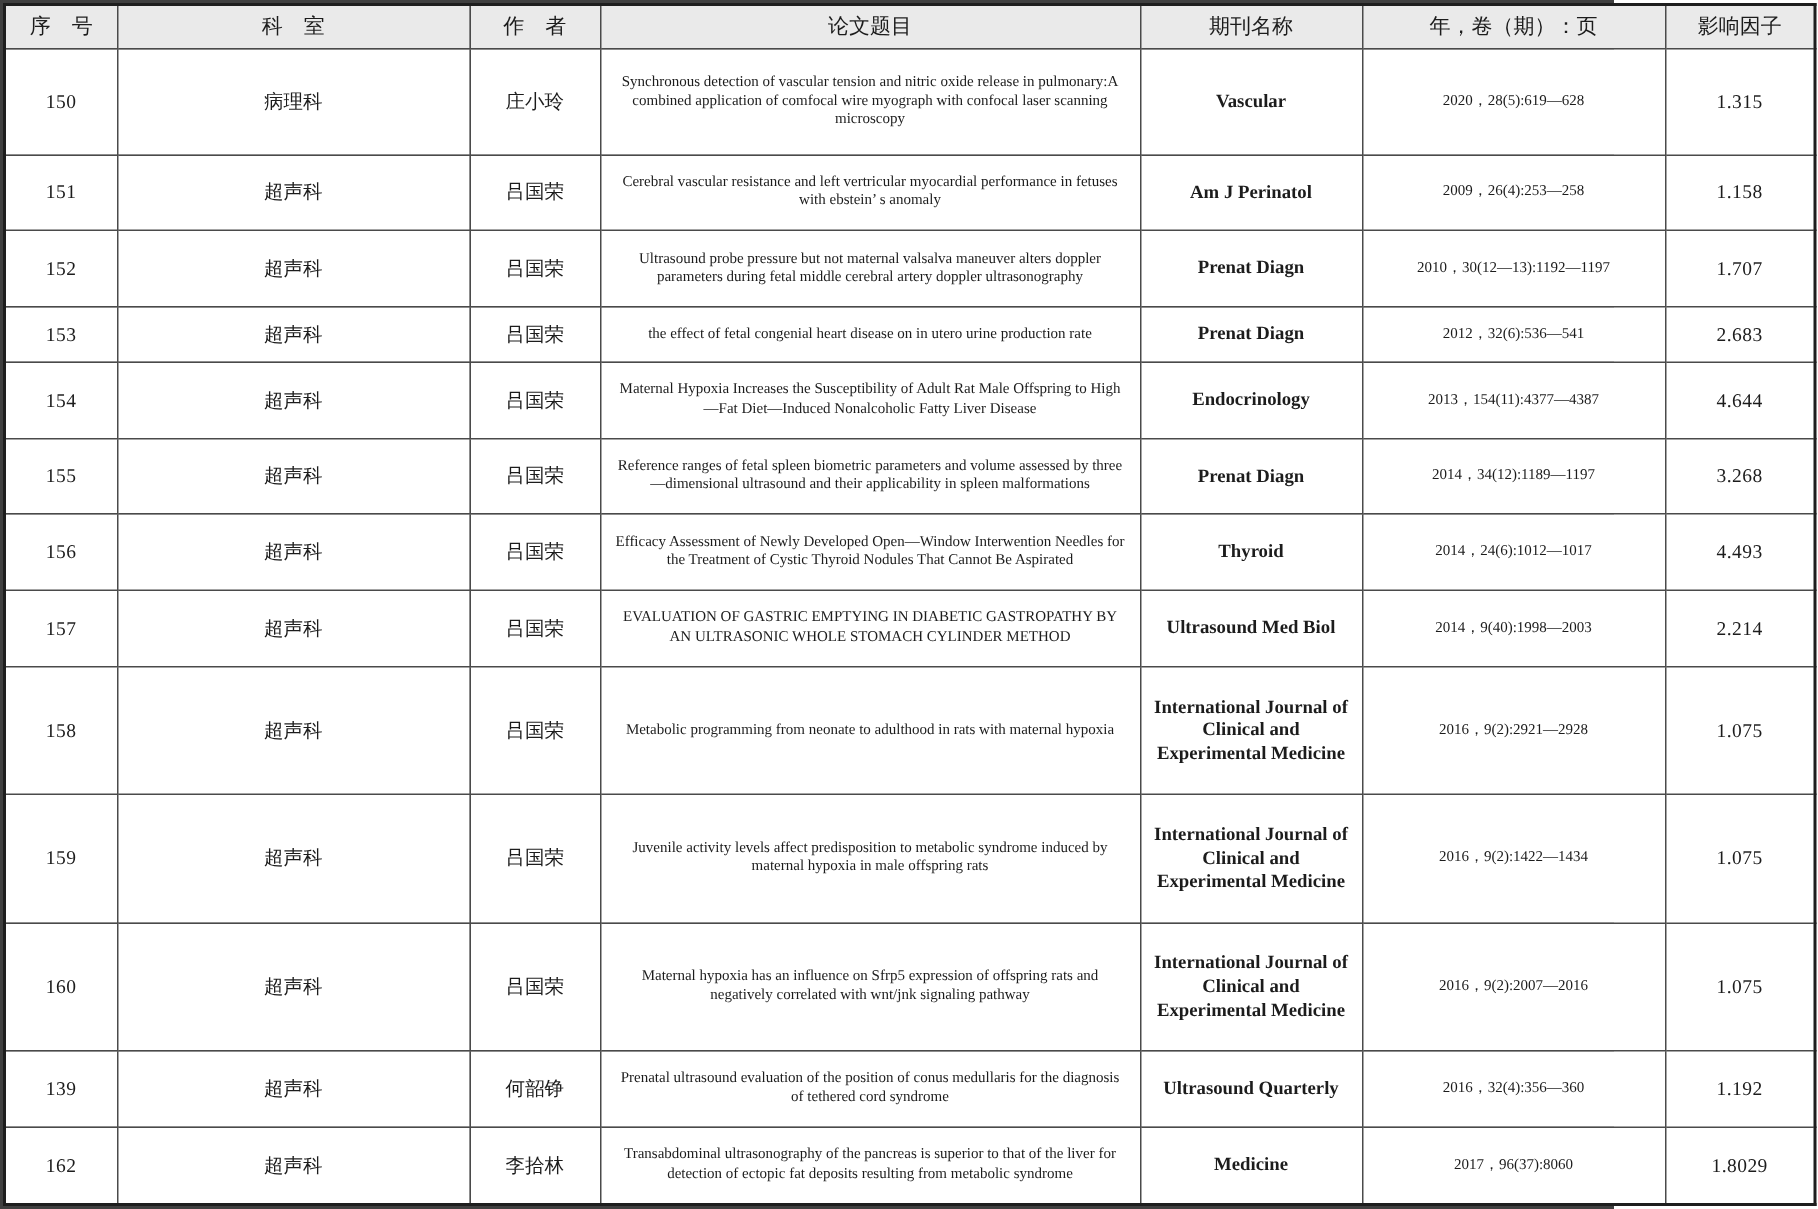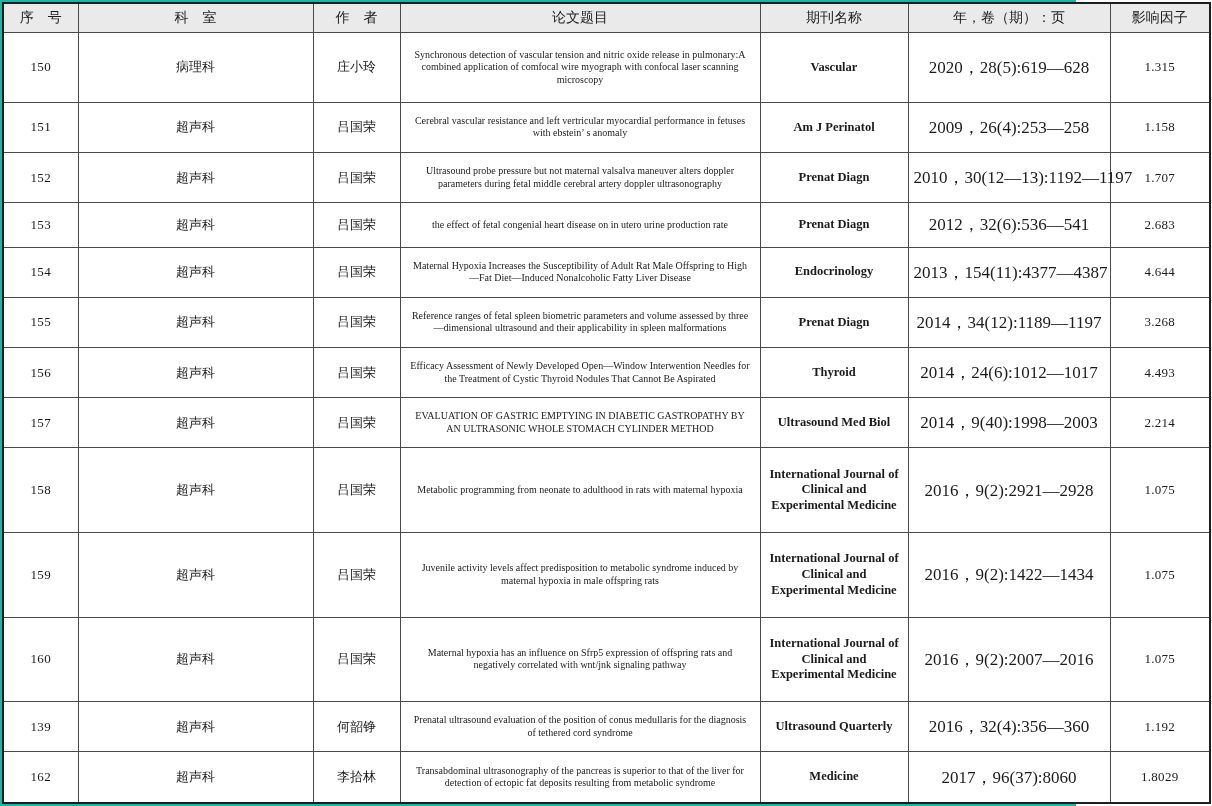--- a/index.html
+++ b/index.html
@@ -11,21 +11,21 @@
     width: 1212px;
     height: 806px;
     overflow: hidden;
     font-family: "Liberation Serif", "DejaVu Serif", serif;
     color: #1c1c1c;
   }
   .page {
     position: relative;
     width: 1076px;
     height: 806px;
-    background: #14b8a6;
+    background: #404040;
   }
   table.pub-table {
     position: absolute;
     left: 2px;
     top: 2px;
     width: 1207px;
     height: 802px;
     border-collapse: collapse;
     table-layout: fixed;
   }
@@ -58,21 +58,21 @@
   td.c-title {
     font-size: 10px;
     padding: 3px 8px;
   }
   td.c-journal {
     font-size: 12.5px;
     padding: 3px 4px;
     font-weight: bold;
   }
   td.c-vol {
-    font-size: 17px;
+    font-size: 10px;
     white-space: nowrap;
     margin-top: 19px;
   }
 </style>
 </head>
 <body>
 
 <div class="page">
   <table class="pub-table">
     <colgroup>

